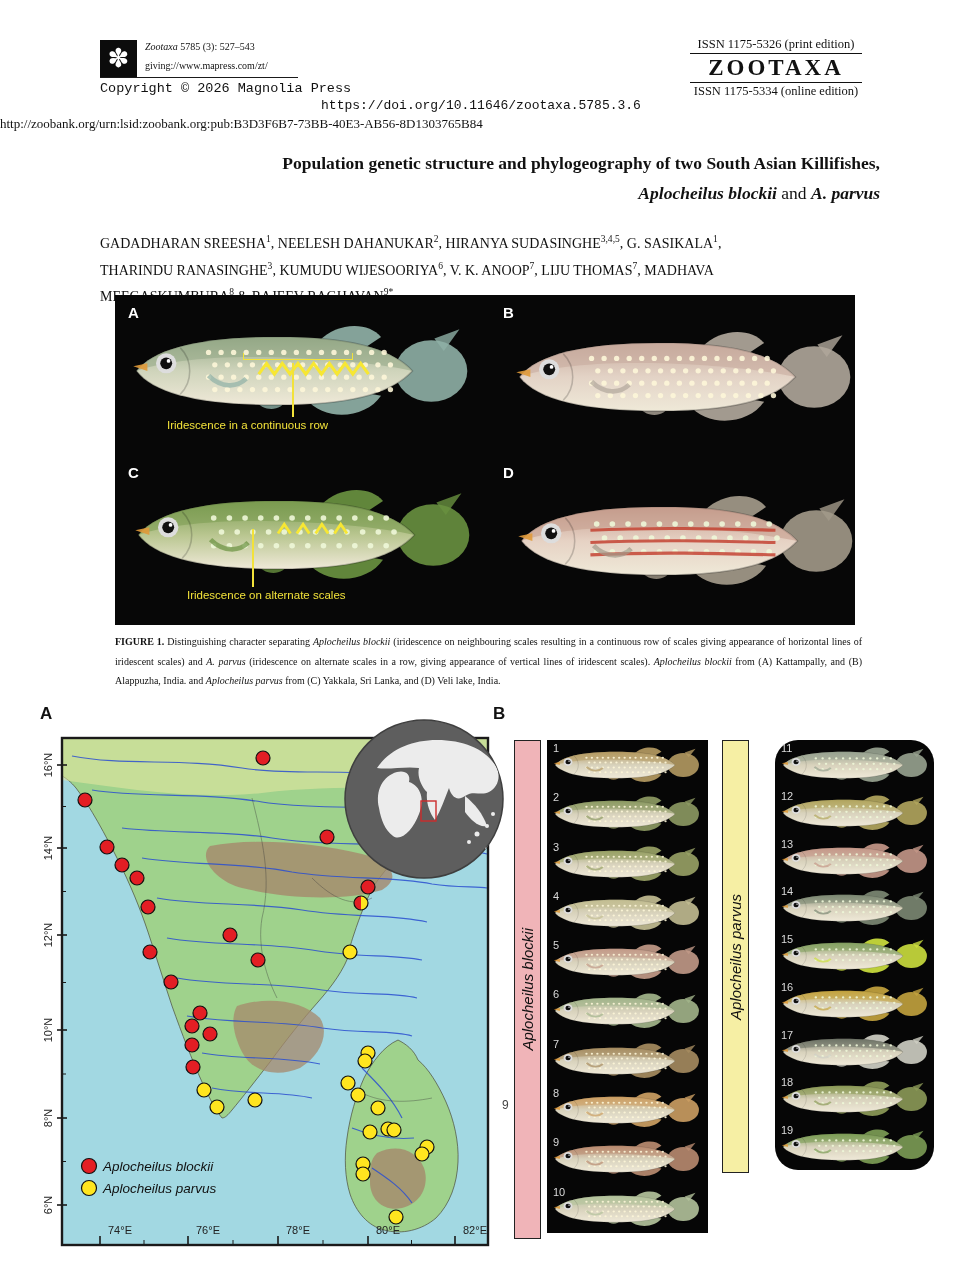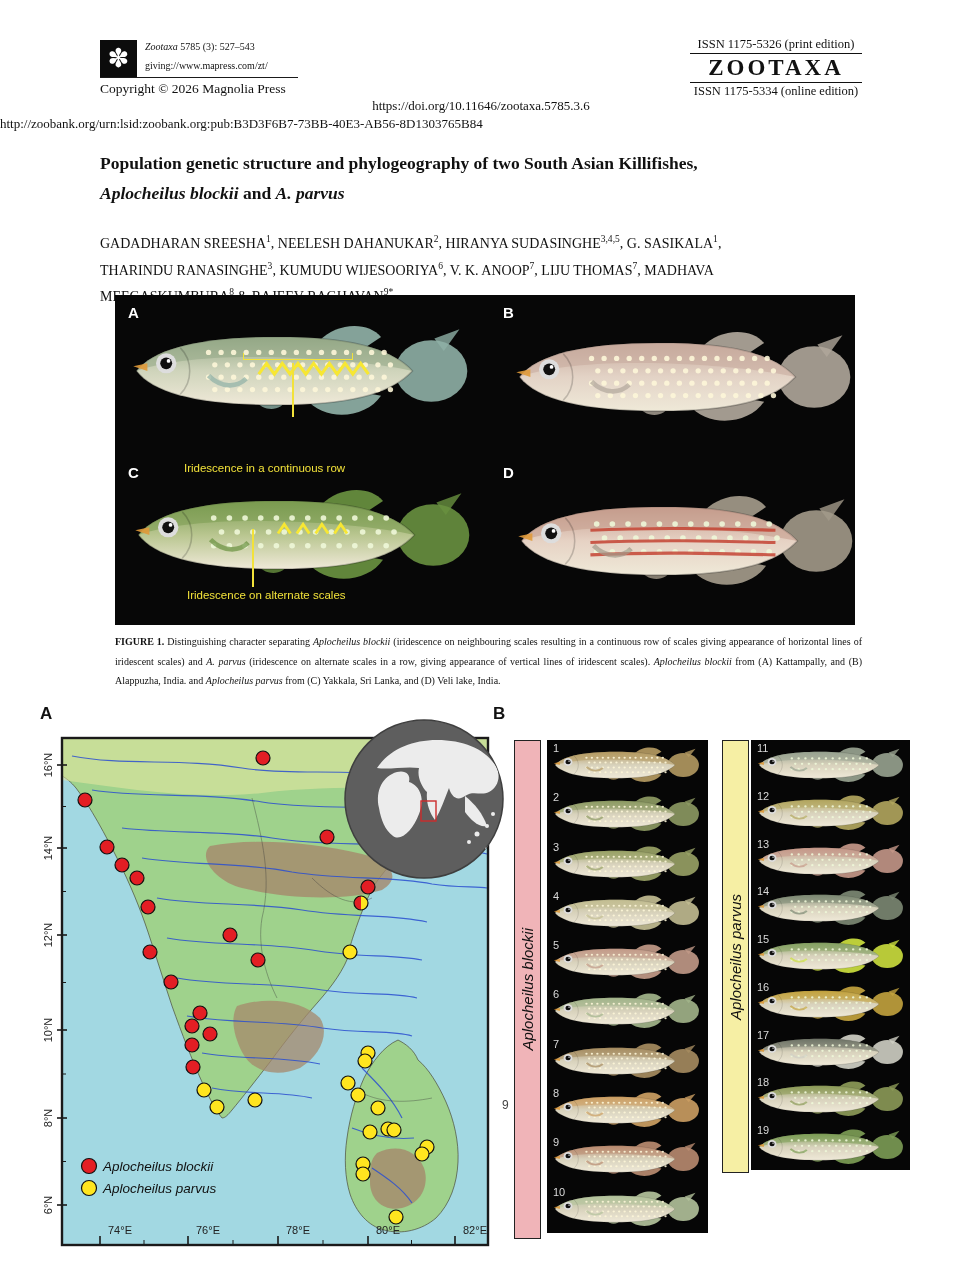--- a/index.html
+++ b/index.html
@@ -4,62 +4,62 @@
 <style>
   html,body{margin:0;padding:0;background:#888;}
   .page{position:relative;width:962px;height:1280px;background:#ffffff;overflow:hidden;
         font-family:"Liberation Serif",serif;color:#111;}
   .abs{position:absolute;}
   
   .logo{left:100px;top:40px;width:37px;height:37px;background:#0c0c0c;color:#fff;
         display:flex;align-items:center;justify-content:center;font-size:26px;line-height:1;}
   .hleft{left:145px;top:37px;font-size:10px;line-height:19px;}
   .hrule{left:100px;top:77px;width:198px;height:1.4px;background:#1a1a1a;}
-  .copyright{left:100px;top:81px;font-size:13.5px;}
+  .copyright{left:100px;top:81px;font-size:13.5px;font-family:Liberation Mono, monospace;}
   .article{left:0;top:46px;width:962px;text-align:center;font-size:27px;font-weight:bold;}
   .hright{right:100px;top:36px;width:172px;text-align:center;font-size:12.5px;line-height:17px;}
   .wordmark{display:block;font-size:23px;font-weight:bold;letter-spacing:3px;
             border-top:1.5px solid #111;border-bottom:1.5px solid #111;padding:0 2px;line-height:28px;}
-  .doiline{left:0;top:98px;width:962px;text-align:center;font-size:13px;}
+  .doiline{left:0;top:98px;width:962px;text-align:center;font-size:13px;font-family:Liberation Mono, monospace;}
   .zbline{left:0;top:116px;width:962px;font-size:13px;}
   
-  .title{left:100px;top:148px;width:780px;font-size:17.5px;font-weight:bold;line-height:30px;}
+  .title{left:100px;top:148px;width:780px;font-size:17.5px;font-weight:bold;line-height:30px;text-align:right;}
   .authors{left:100px;top:228px;width:785px;font-size:14px;line-height:22px;}
   sup{font-size:68%;}
   
   .fig1{left:115px;top:295px;width:740px;height:330px;background:#070707;
         display:grid;grid-template-columns:375px 365px;grid-template-rows:160px 170px;}
   .f1p{position:relative;}
   .plabel{position:absolute;left:13px;top:9px;color:#fff;font-family:"Liberation Sans",sans-serif;
           font-weight:bold;font-size:15px;}
   .fishwrap{position:absolute;left:12px;top:22px;width:345px;height:108px;}
   .f1p:nth-child(2) .fishwrap{left:20px;top:28px;}
   .f1p:nth-child(3) .fishwrap{left:14px;top:26px;}
   .f1p:nth-child(4) .fishwrap{left:22px;top:32px;}
   .anno{position:absolute;color:#f2e23a;font-family:"Liberation Sans",sans-serif;font-size:11.5px;}
-  .pA-anno{left:69px;top:124px;margin-top:43px;} .pC-anno{left:72px;top:134px;}
+  .pA-anno{left:52px;top:124px;} .pC-anno{left:72px;top:134px;}
   .vline{position:absolute;width:1.5px;background:#f2e23a;}
   .pA-vline{left:177px;top:68px;height:54px;} .pC-vline{left:137px;top:74px;height:58px;}
   .bracket{position:absolute;left:128px;top:58px;width:108px;height:6px;
            border-left:1.5px solid #f2e23a;border-right:1.5px solid #f2e23a;border-bottom:1.5px solid #f2e23a;}
   
   .caption{left:115px;top:632px;width:747px;font-size:10px;line-height:19.5px;text-align:justify;}
   
   .seclabel{font-family:"Liberation Sans",sans-serif;font-weight:bold;font-size:17px;}
   #pa-label{left:40px;top:704px;} #pb-label{left:493px;top:704px;}
   #map-svg{left:62px;top:738px;overflow:visible;}
   #globe-svg{left:341px;top:716px;}
   .bar{border:1px solid #222;display:flex;align-items:center;justify-content:center;}
   #bar1{left:514px;top:740px;width:25px;height:497px;}
   #bar2{left:722px;top:740px;width:25px;height:431px;}
   .vlabel{writing-mode:vertical-rl;transform:rotate(180deg);font-family:"Liberation Sans",sans-serif;
           font-style:italic;font-size:15px;color:#111;white-space:nowrap;}
   .strip{background:#060606;display:flex;flex-direction:column;}
   #strip1{left:547px;top:740px;width:161px;height:493px;}
-  #strip2{left:751px;top:740px;width:159px;height:430px;}
+  #strip2{left:775px;top:740px;width:159px;height:430px;border-radius:23px;}
   .cell{position:relative;flex:1;}
   .fnum{position:absolute;left:6px;top:2px;color:#d9d9d9;font-family:"Liberation Sans",sans-serif;
         font-size:11px;z-index:2;}
   .cell svg{position:absolute;left:4px;top:4px;}
   .stray{left:502px;top:1098px;font-family:"Liberation Sans",sans-serif;font-size:12px;color:#444;}
   .map-text{font-family:"Liberation Sans",sans-serif;}
 </style>
 </head>
 <body>
 
@@ -77,21 +77,21 @@
   <div class="abs hright">
     <span>ISSN 1175-5326 (print edition)</span>
     <span class="wordmark">ZOOTAXA</span>
     <span>ISSN 1175-5334 (online edition)</span>
   </div>
   <div class="abs doiline">https://doi.org/10.11646/zootaxa.5785.3.6</div>
   <div class="abs zbline">http://zoobank.org/urn:lsid:zoobank.org:pub:B3D3F6B7-73BB-40E3-AB56-8D1303765B84</div>
 
   <div class="abs title">
     <div>Population genetic structure and phylogeography of two South Asian Killifishes,</div>
-    <div><span style="font-style: italic; font-weight: bold;">Aplocheilus blockii</span><span style="font-weight: bold;"> and </span><span style="font-style: italic; font-weight: bold;">A. parvus</span></div>
+    <div><span style="font-style: italic; font-weight: bold;">Aplocheilus blockii</span><span style="font-weight: normal;"> and </span><span style="font-style: italic; font-weight: bold;">A. parvus</span></div>
   </div>
   <div class="abs authors">
     <div><span>GADADHARAN SREESHA</span><sup>1</sup><span>, NEELESH DAHANUKAR</span><sup>2</sup><span>, HIRANYA SUDASINGHE</span><sup>3,4,5</sup><span>, G. SASIKALA</span><sup>1</sup><span>,</span></div>
     <div><span>THARINDU RANASINGHE</span><sup>3</sup><span>, KUMUDU WIJESOORIYA</span><sup>6</sup><span>, V. K. ANOOP</span><sup>7</sup><span>, LIJU THOMAS</span><sup>7</sup><span>, MADHAVA</span></div>
     <div><span>MEEGASKUMBURA</span><sup>8</sup><span> &amp; RAJEEV RAGHAVAN</span><sup>9*</sup></div>
   </div>
 
   <div class="abs fig1">
     <div class="f1p">
       <span class="plabel">A</span>

